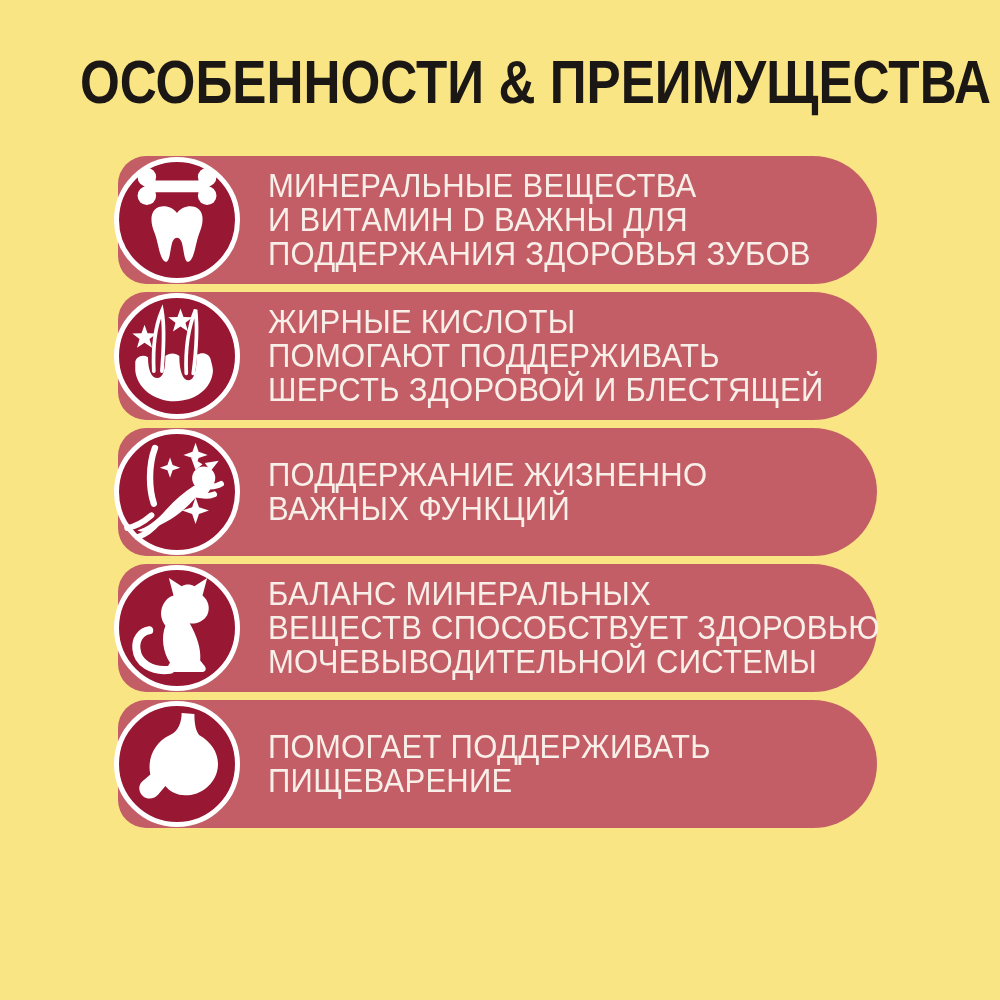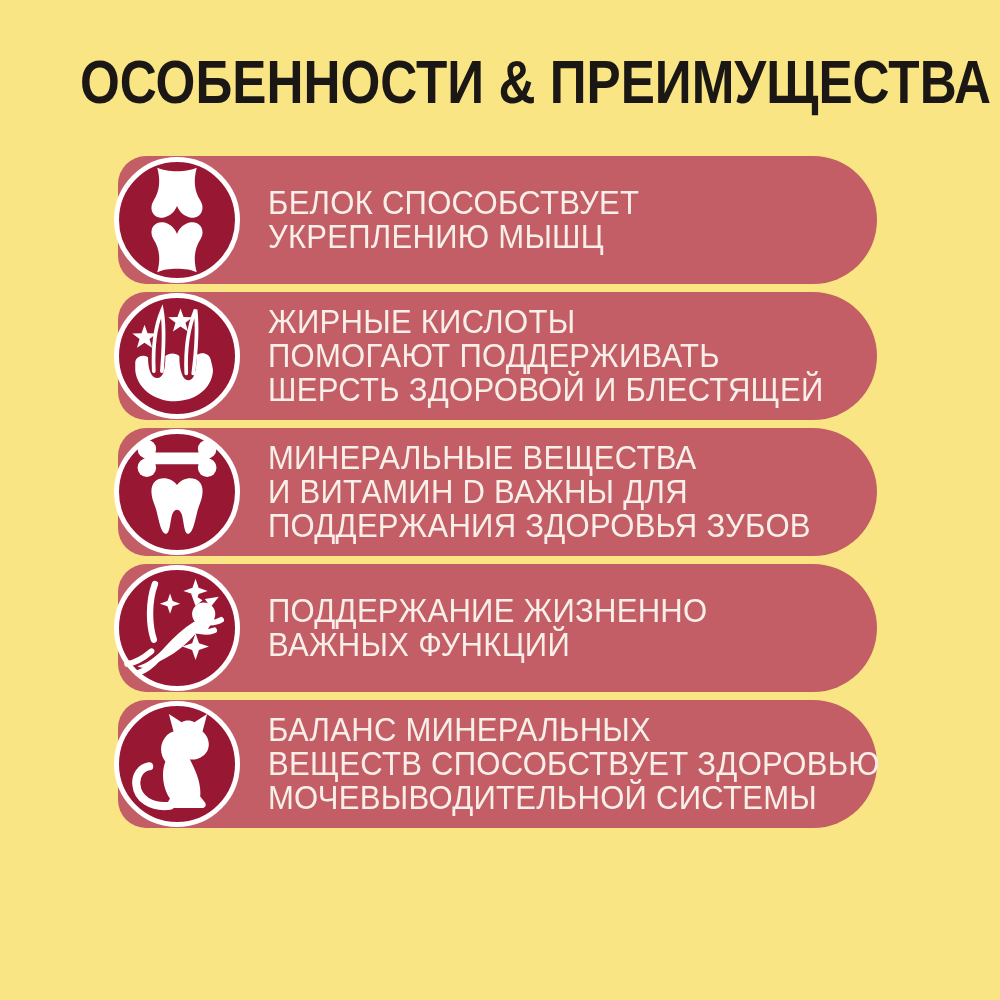--- a/index.html
+++ b/index.html
@@ -61,68 +61,55 @@
 </style>
 </head>
 <body>
 
 <div class="canvas">
 
   <div class="title">ОСОБЕННОСТИ &amp; ПРЕИМУЩЕСТВА</div>
 
   <div class="rows">
 
+
     <div class="benefit-row">
       <div class="banner"></div>
       <div class="icon-circle">
         <svg viewBox="0 0 100 100" aria-hidden="true">
-          <path d="M33,5 C41,9 59,9 67,5 C64,16 65,25 70,33 C75,41 70,49 62,48 C56,47 52,43 50,38 C48,43 44,47 38,48 C30,49 25,41 30,33 C35,25 36,16 33,5 Z"></path>
-          <path d="M33,95 C41,91 59,91 67,95 C64,84 65,75 70,67 C75,59 70,51 62,52 C56,53 52,57 50,62 C48,57 44,53 38,52 C30,51 25,59 30,67 C35,75 36,84 33,95 Z"></path>
+          <rect x="22" y="16" width="56" height="10" rx="5"></rect>
+          <circle cx="24" cy="13" r="8"></circle>
+            <circle cx="24" cy="29" r="8"></circle>
+          <circle cx="76" cy="13" r="8"></circle>
+            <circle cx="76" cy="29" r="8"></circle>
+          <path d="M50,44 C54,38 64,36 69,41 C74,46 72,55 69,62 C66,70 65,84 60,86 C56,87 56,75 54,69 C52,64 48,64 46,69 C44,75 44,87 40,86 C35,84 34,70 31,62 C28,55 26,46 31,41 C36,36 46,38 50,44 Z"></path>
         </svg>
       </div>
       <div class="benefit-text">
-        <div>БЕЛОК СПОСОБСТВУЕТ</div>
-        <div>УКРЕПЛЕНИЮ МЫШЦ</div>
+        <div>МИНЕРАЛЬНЫЕ ВЕЩЕСТВА</div>
+        <div>И ВИТАМИН D ВАЖНЫ ДЛЯ</div>
+        <div>ПОДДЕРЖАНИЯ ЗДОРОВЬЯ ЗУБОВ</div>
       </div>
     </div>
 
     <div class="benefit-row">
       <div class="banner"></div>
       <div class="icon-circle">
         <svg viewBox="0 0 100 100" aria-hidden="true">
           <path d="M14,56 C14,51 20,48 25,51 C25,62 28,69 33,69 C38,69 40,62 40,50 C43,47 49,47 52,50 C52,63 55,71 60,71 C65,71 67,62 67,49 C72,46 78,48 79,53 C80,57 81,60 81,63 C80,78 66,89 48,89 C30,89 15,77 14,62 Z"></path>
           <path d="M30,63 C29,42 31,25 37,11 C40,28 38,48 37,63" fill="none" stroke="#FFFFFF" stroke-width="3.2" stroke-linecap="round"></path>
           <path d="M58,65 C57,44 60,25 66,10 C68,28 66,50 64,65" fill="none" stroke="#FFFFFF" stroke-width="3.2" stroke-linecap="round"></path>
           <path transform="translate(22,34)" d="M0,-11 L2.6,-3.6 L10.5,-3.4 L4.3,1.4 L6.5,8.9 L0,4.5 L-6.5,8.9 L-4.3,1.4 L-10.5,-3.4 L-2.6,-3.6 Z"></path>
           <path transform="translate(53,20)" d="M0,-11 L2.6,-3.6 L10.5,-3.4 L4.3,1.4 L6.5,8.9 L0,4.5 L-6.5,8.9 L-4.3,1.4 L-10.5,-3.4 L-2.6,-3.6 Z"></path>
         </svg>
       </div>
       <div class="benefit-text">
         <div>ЖИРНЫЕ КИСЛОТЫ</div>
         <div>ПОМОГАЮТ ПОДДЕРЖИВАТЬ</div>
         <div>ШЕРСТЬ ЗДОРОВОЙ И БЛЕСТЯЩЕЙ</div>
-      </div>
-    </div>
-
-    <div class="benefit-row">
-      <div class="banner"></div>
-      <div class="icon-circle">
-        <svg viewBox="0 0 100 100" aria-hidden="true">
-          <rect x="22" y="16" width="56" height="10" rx="5"></rect>
-          <circle cx="24" cy="13" r="8"></circle>
-            <circle cx="24" cy="29" r="8"></circle>
-          <circle cx="76" cy="13" r="8"></circle>
-            <circle cx="76" cy="29" r="8"></circle>
-          <path d="M50,44 C54,38 64,36 69,41 C74,46 72,55 69,62 C66,70 65,84 60,86 C56,87 56,75 54,69 C52,64 48,64 46,69 C44,75 44,87 40,86 C35,84 34,70 31,62 C28,55 26,46 31,41 C36,36 46,38 50,44 Z"></path>
-        </svg>
-      </div>
-      <div class="benefit-text">
-        <div>МИНЕРАЛЬНЫЕ ВЕЩЕСТВА</div>
-        <div>И ВИТАМИН D ВАЖНЫ ДЛЯ</div>
-        <div>ПОДДЕРЖАНИЯ ЗДОРОВЬЯ ЗУБОВ</div>
       </div>
     </div>
 
     <div class="benefit-row">
       <div class="banner"></div>
       <div class="icon-circle">
         <svg viewBox="0 0 100 100" aria-hidden="true">
           <path d="M30,60 C26,48 25,28 31,12" fill="none" stroke="#FFFFFF" stroke-width="5.5" stroke-linecap="round"></path>
           <path d="M16,83 C24,81 33,74 40,66 C48,57 56,50 64,45 L72,41 C76,39 80,42 79,46 C78,52 72,55 66,55 C59,63 50,71 40,76 C32,80 22,87 16,83 Z"></path>
           <circle cx="73" cy="38" r="10"></circle>
@@ -151,15 +138,27 @@
           <path d="M44,86 C28,88 16,80 15,68 C14,60 19,53 26,52" fill="none" stroke="#FFFFFF" stroke-width="7" stroke-linecap="round"></path>
         </svg>
       </div>
       <div class="benefit-text">
         <div>БАЛАНС МИНЕРАЛЬНЫХ</div>
         <div>ВЕЩЕСТВ СПОСОБСТВУЕТ ЗДОРОВЬЮ</div>
         <div>МОЧЕВЫВОДИТЕЛЬНОЙ СИСТЕМЫ</div>
       </div>
     </div>
 
+    <div class="benefit-row">
+      <div class="banner"></div>
+      <div class="icon-circle">
+        <svg viewBox="0 0 100 100" aria-hidden="true">
+          <path d="M54,6 L65,7 C65,15 66,21 69,25 C80,31 87,42 85,54 C83,67 71,77 57,77 C50,77 44,74 40,69 L34,76 C31,80 25,81 21,78 C17,75 16,69 20,65 L27,59 C24,45 31,31 44,25 C51,22 54,14 54,6 Z"></path>
+        </svg>
+      </div>
+      <div class="benefit-text">
+        <div>ПОМОГАЕТ ПОДДЕРЖИВАТЬ</div>
+        <div>ПИЩЕВАРЕНИЕ</div>
+      </div>
+    </div>
 
   </div>
 </div>
 
 </body></html>

